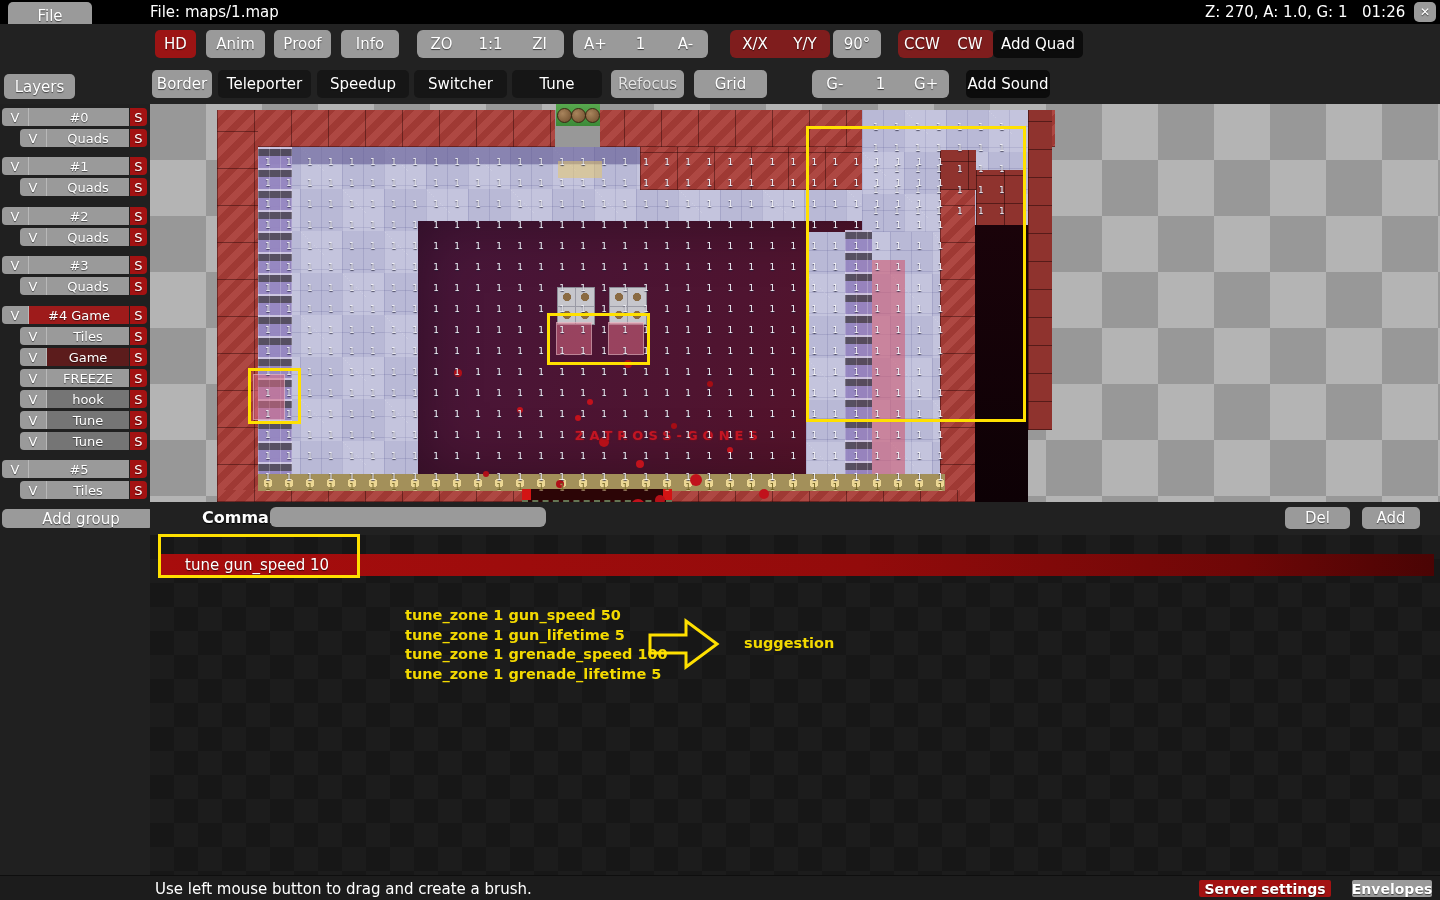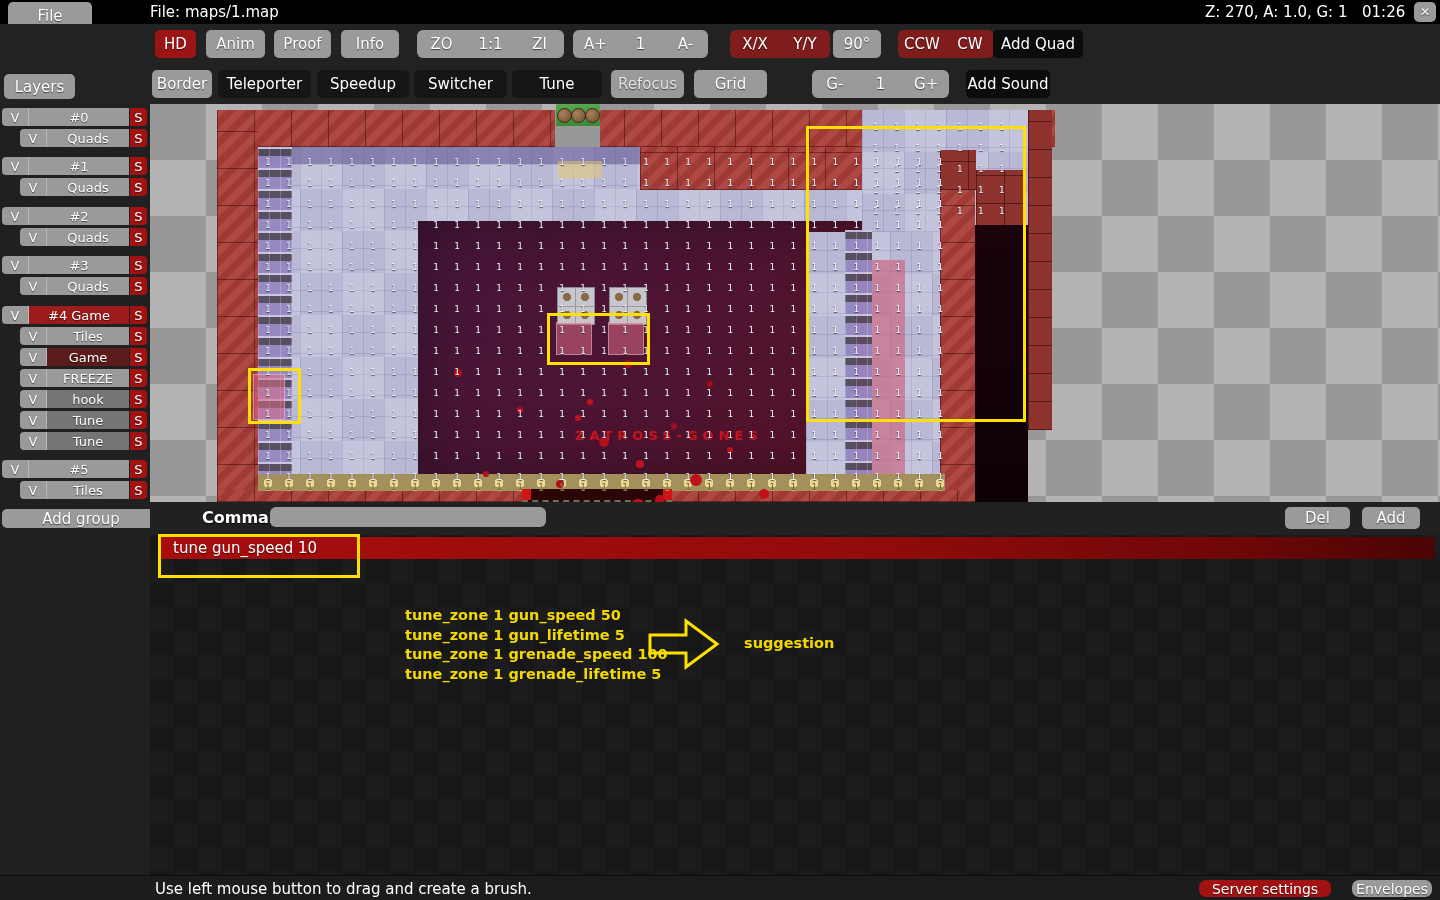--- a/index.html
+++ b/index.html
@@ -83,28 +83,28 @@
                      linear-gradient(0deg,transparent 17px,#9a9aa5 17px,#9a9aa5 18px,transparent 18px),
                      linear-gradient(90deg,transparent 17px,#9a9aa5 17px,#9a9aa5 18px,transparent 18px);}
   .creature{position:absolute;width:13px;height:13px;border-radius:50%;
             background:radial-gradient(circle at 35% 35%,#a8845c,#6d4c2c);border:1px solid #3a2714;}
   
   #cmdpanel{left:150px;top:502px;width:1290px;height:33px;background:#212121;}
   #cmdlist{left:150px;top:535px;width:1290px;height:340px;background-color:#171717;
     background-image:linear-gradient(45deg,#1c1c1c 25%,transparent 25%,transparent 75%,#1c1c1c 75%),
                      linear-gradient(45deg,#1c1c1c 25%,transparent 25%,transparent 75%,#1c1c1c 75%);
     background-position:0 0,24px 24px;background-size:48px 48px;}
-  .cmdrow{position:absolute;left:11px;top:2px;width:1273px;height:22px;display:flex;align-items:center;
-    padding-left:12px;box-sizing:border-box;font-size:15px;color:#fff;text-shadow:0 1px 1px rgba(0,0,0,.6);
+  .cmdrow{position:absolute;left:11px;top:19px;width:1273px;height:22px;display:flex;align-items:center;
+    padding-left:24px;box-sizing:border-box;font-size:15px;color:#fff;text-shadow:0 1px 1px rgba(0,0,0,.6);
     background:linear-gradient(90deg,#a80d0d 0%,#930b0b 55%,#6e0707 85%,#4a0404 100%);}
   .anno{color:#f3d900;font-size:14.5px;font-weight:bold;line-height:19.5px;}
   
   #statusbar{left:0;top:875px;width:1440px;height:25px;background:#1c1c1c;border-top:1px solid #0e0e0e;box-sizing:border-box;}
-  .sbtn{position:absolute;height:17px;border-radius:7px;display:flex;align-items:center;justify-content:center;
-        font-size:14px;color:#fff;text-shadow:0 1px 1px rgba(0,0,0,.6);}
+  .sbtn{position:absolute;height:17px;border-radius:2px;display:flex;align-items:center;justify-content:center;
+        font-size:14px;color:#fff;text-shadow:0 1px 1px rgba(0,0,0,.6);font-weight:bold;}
 </style>
 </head>
 <body>
 
 <div id="topbar" class="abs">
   <div class="btn" style="left:8px;top:2px;width:84px;height:28px;">File</div>
   <div class="abs" style="left:150px;top:3px;font-size:15px;">File: maps/1.map</div>
   <div class="abs" style="left:1205px;top:3px;font-size:15px;">Z: 270, A: 1.0, G: 1</div>
   <div class="abs" style="left:1362px;top:3px;font-size:15px;">01:26</div>
   <div class="btn" style="left:1414px;top:2px;width:22px;height:20px;font-size:12px;">✕</div>

